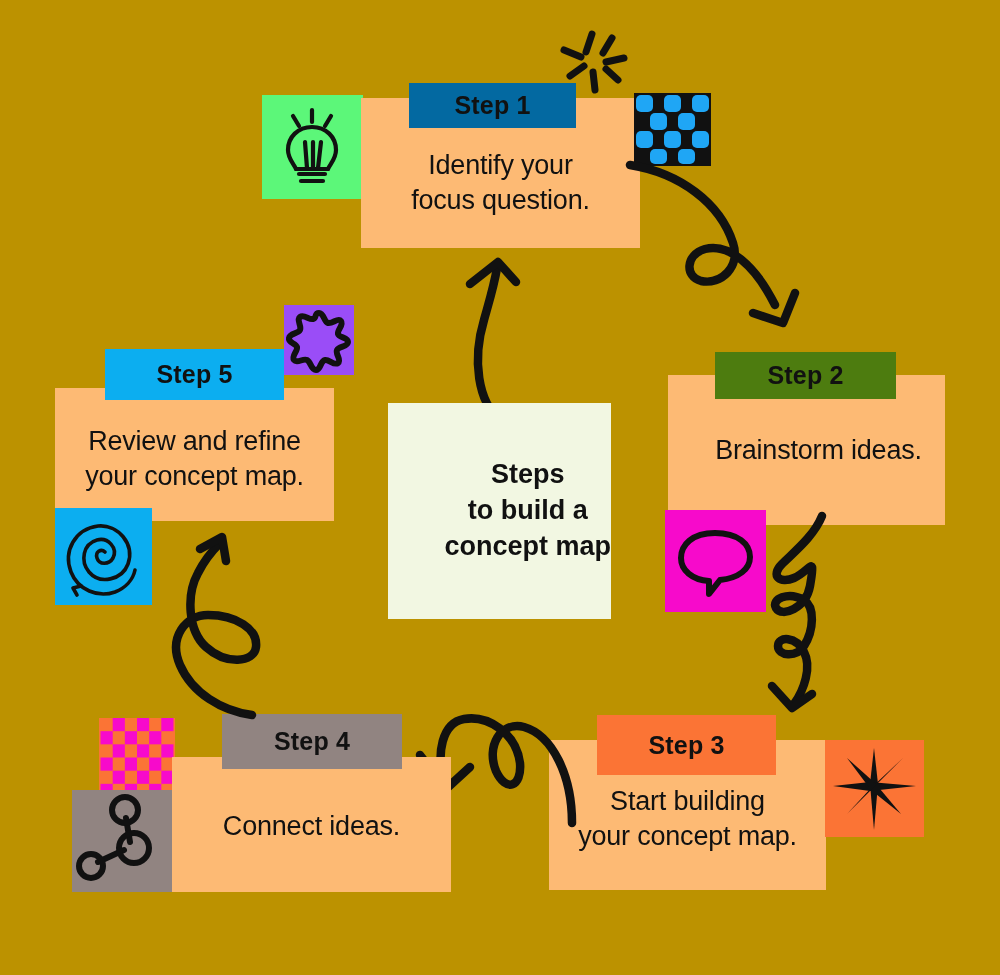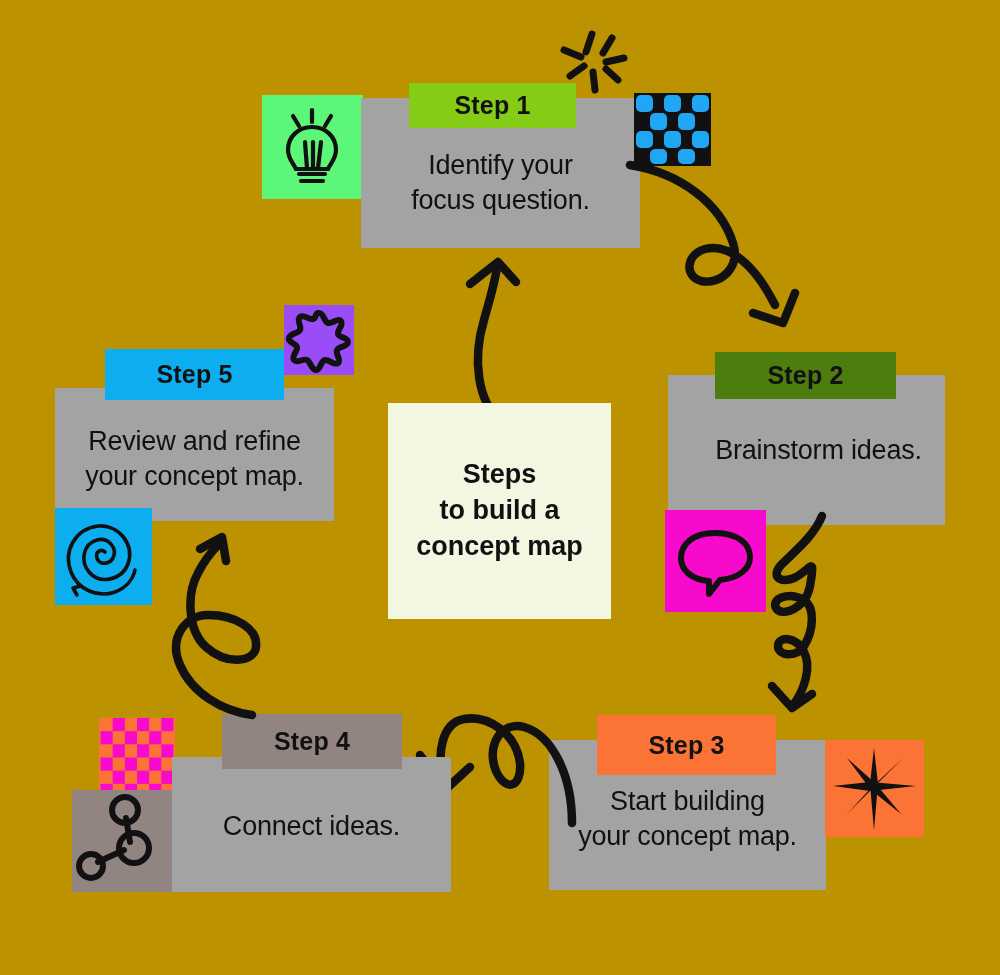--- a/index.html
+++ b/index.html
@@ -12,21 +12,21 @@
     position:relative;
     width:1000px;height:975px;
     background:#BC9200;
     overflow:hidden;
   }
   .abs{position:absolute;}
 
   
   .card{
     position:absolute;
-    background:#a3a3a3;
+    background:#fdba74;
   }
   .card-body{
     position:absolute;
     left:0;right:0;
     text-align:center;
     color:#111111;
     font-size:27px;
     line-height:1.28;
     font-weight:400;
     letter-spacing:-0.2px;
@@ -40,21 +40,21 @@
     font-weight:bold;
     font-size:25px;
     letter-spacing:0.2px;
   }
 
   
   #center-card{
     position:absolute;
     left:388px;top:403px;width:223px;height:216px;
     background:#F2F7E2;
-    display:flex;align-items:center;justify-content:center;
+    display:flex;align-items:center;justify-content:flex-end;
   }
   #center-card .center-text{
     text-align:center;
     font-weight:bold;
     font-size:27px;
     line-height:1.33;
     color:#111111;
     white-space:pre-line;
   }
 
@@ -83,21 +83,21 @@
         <path d="M39 86 L61 86"></path>
       </g>
     </svg>
   </div>
 
   <div class="card" style="left:361px;top:98px;width:279px;height:150px;">
     <div class="card-body" style="top:50px;white-space:pre-line;">Identify your
 focus question.</div>
   </div>
 
-  <div class="step-label" style="left:409px;top:83px;width:167px;height:45px;background:#84cc16;">
+  <div class="step-label" style="left:409px;top:83px;width:167px;height:45px;background:#0369a1;">
     <span>Step 1</span>
   </div>
 
   <svg class="abs" style="left:556px;top:28px;" width="76" height="72" viewBox="0 0 76 72">
     <g stroke="#111" stroke-width="7" stroke-linecap="round">
       <line x1="36" y1="6" x2="30" y2="24"></line>
       <line x1="56" y1="10" x2="47" y2="25"></line>
       <line x1="8" y1="22" x2="25" y2="29"></line>
       <line x1="68" y1="30" x2="50" y2="34"></line>
       <line x1="14" y1="48" x2="28" y2="38"></line>

